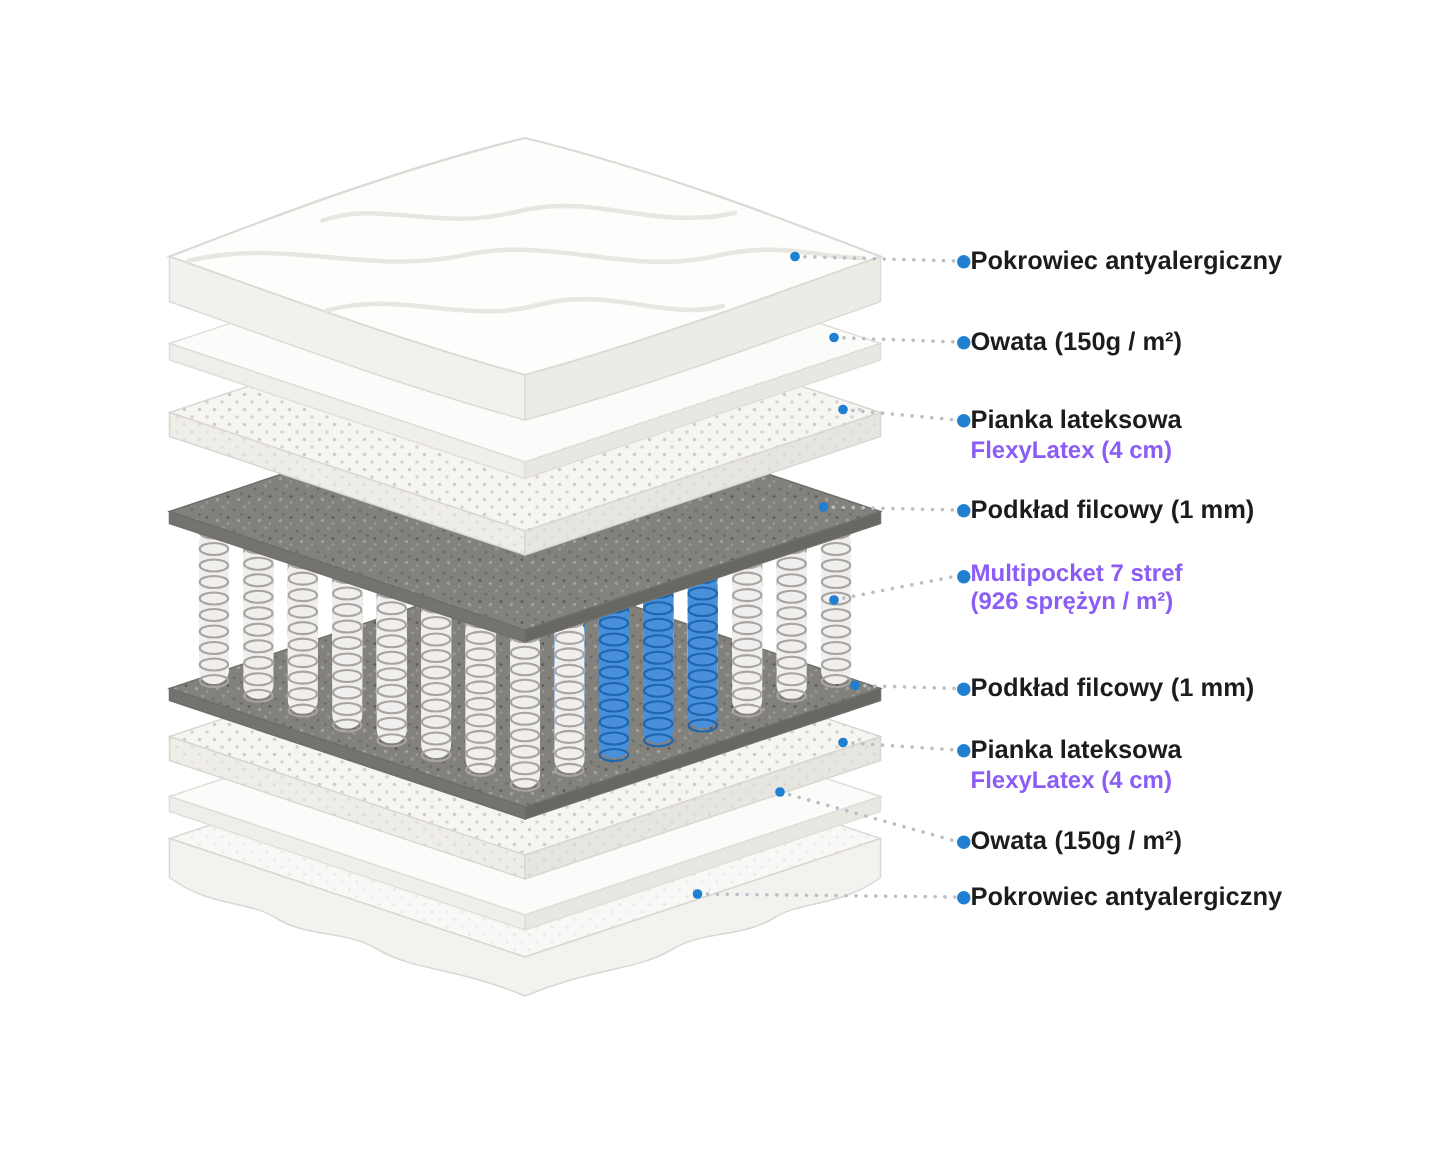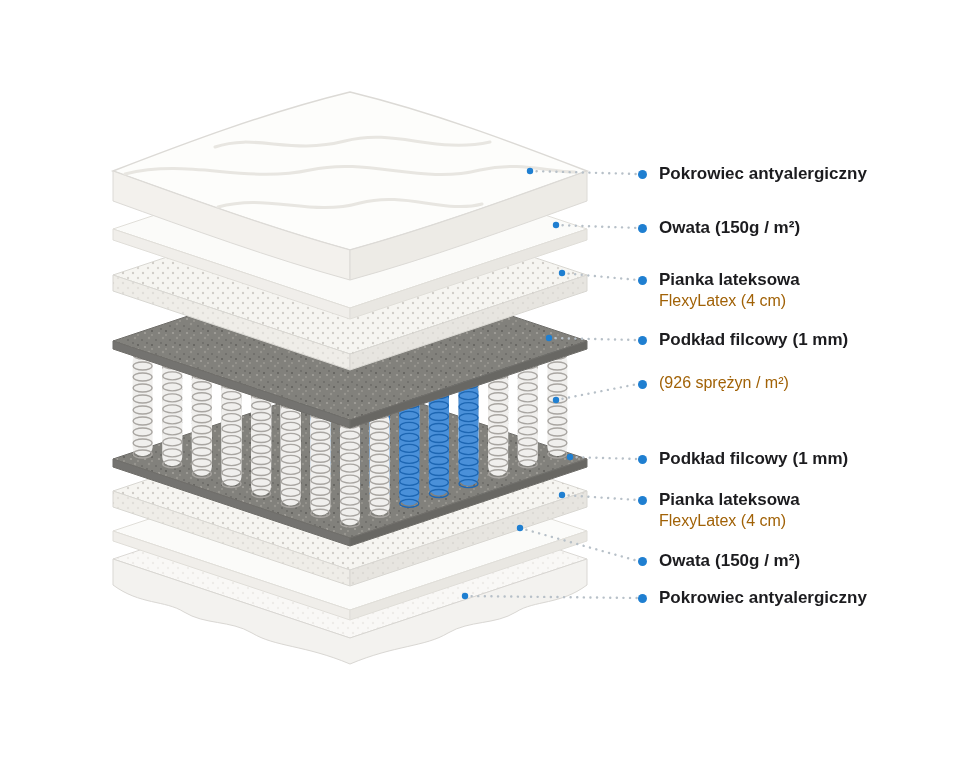--- a/index.html
+++ b/index.html
@@ -5,32 +5,32 @@
   html,body{margin:0;padding:0}
   body{
     width:960px;height:766px;position:relative;overflow:hidden;
     background:#ffffff;
     font-family:"Liberation Sans", sans-serif;
     color:var(--text,#1c1c1f);
   }
   svg.illustration{position:absolute;left:0;top:0}
   .label{
     position:absolute;left:638px;
-    display:flex;align-items:flex-start;gap:12px;
+    display:flex;align-items:flex-start;
     white-space:nowrap;
   }
   .bullet{
     width:9px;height:9px;border-radius:50%;
     background:var(--accent,#1f7fd1);
     margin-top:7px;flex:0 0 auto;
   }
   .l1{font-size:17px;line-height:22px;font-weight:700}
   .l1 .detail{font-weight:700}
   .l1 .detail:not(:empty){margin-left:5px}
-  .sub{font-size:16px;line-height:19px;font-weight:400;color:#a16207}
+  .sub{font-size:16px;line-height:19px;font-weight:700;color:#8b5cf6}
   .leader-line{
     stroke:var(--leader,#b7c0c8);
     stroke-width:2.4;stroke-linecap:round;stroke-dasharray:0.1 6.5;
     fill:none;
   }
   .endpoint-dot{fill:var(--accent,#2f86d6)}
   .spring-gray{color:var(--spring-gray,#a8a5a1);--coil-bg:var(--spring-gray-bg,#f0efed)}
   .spring-blue{color:var(--spring-blue,#1d66b2);--coil-bg:var(--spring-blue-bg,#4a90d9)}
 </style>
 </head>
@@ -250,20 +250,21 @@
   <div>
     <div class="l1"><span class="name">Podkład filcowy</span><span class="detail">(1 mm)</span></div>
     <div class="sub"></div>
     <div class="sub"></div>
   </div>
 </div>
 
 <div class="label" style="top:373px">
   <span class="bullet"></span>
   <div>
+    <div class="sub">Multipocket 7 stref</div>
     <div class="sub">(926 sprężyn / m²)</div>
   </div>
 </div>
 
 <div class="label" style="top:448px">
   <span class="bullet"></span>
   <div>
     <div class="l1"><span class="name">Podkład filcowy</span><span class="detail">(1 mm)</span></div>
     <div class="sub"></div>
     <div class="sub"></div>

